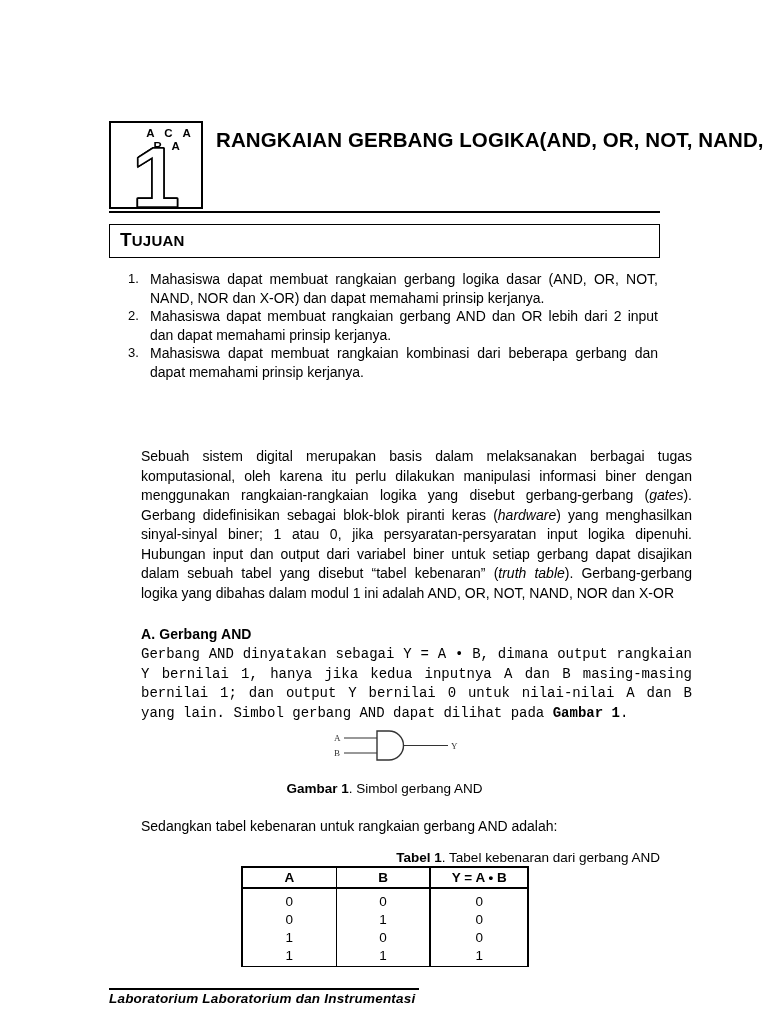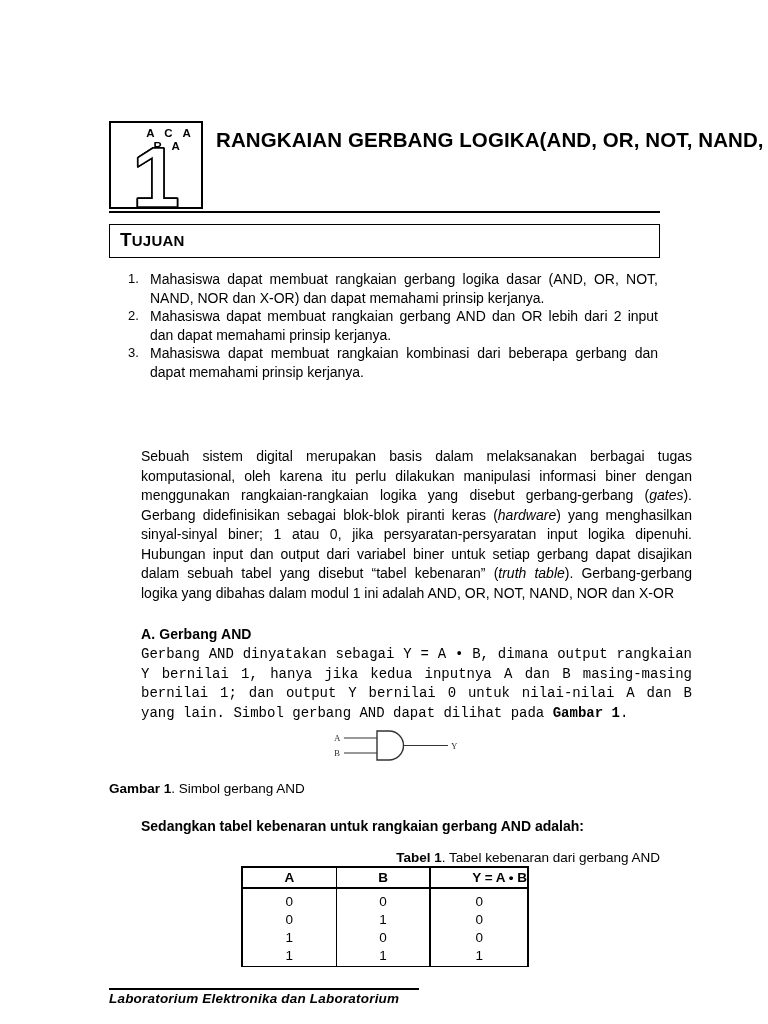--- a/index.html
+++ b/index.html
@@ -147,21 +147,21 @@
     left: 109px;
     width: 551px;
     font-size: 14px;
     line-height: 19.5px;
     text-align: justify;
     text-justify: inter-word;
     margin-left: 32px;
   }
   #para-teori { top: 447px; }
   #para-and   { top: 645px; font-family: Liberation Mono, monospace; }
-  #para-tabel { top: 817px; text-align: left; font-weight: bold; }
+  #para-tabel { top: 817px; text-align: left; }
 
   .subhead {
     position: absolute;
     left: 141px;
     top: 626px;
     font-size: 14px;
     font-weight: bold;
     letter-spacing: 0.1px;
   }
 
@@ -171,21 +171,21 @@
     left: 330px;
     top: 728px;
     width: 140px;
     height: 40px;
   }
   .fig-caption {
     position: absolute;
     left: 109px;
     top: 781px;
     width: 551px;
-    text-align: left;
+    text-align: center;
     font-size: 13.5px;
   }
   .fig-caption b { font-weight: bold; }
 
   
   .table-caption {
     position: absolute;
     left: 109px;
     top: 850px;
     width: 551px;
@@ -219,21 +219,21 @@
     border-top: none;
     border-bottom: none;
   }
   .ttable tbody tr:first-child td { padding-top: 3px; }
   .ttable tbody tr:last-child td  { border-bottom: 1px solid #000; padding-bottom: 2px; }
   .ttable th:first-child, .ttable td:first-child { border-left: 2.5px solid #000; }
   .ttable th:last-child,  .ttable td:last-child  { border-right: 2.5px solid #000; }
   .ttable th:nth-child(3), .ttable td:nth-child(3) { border-left: 2.5px solid #000; }
   .ttable th:first-child { border-top: 2.5px solid #000; }
   .ttable th:nth-child(2) { border-top: 2.5px solid #000; }
-  .ttable th:nth-child(3) { border-top: 2.5px solid #000; text-align: right; }
+  .ttable th:nth-child(3) { border-top: 2.5px solid #000; }
 
   
   .footer-rule {
     position: absolute;
     left: 109px;
     top: 988px;
     width: 310px;
     height: 0;
     border-top: 2.5px solid #000;
   }
@@ -339,16 +339,16 @@
       <tr>
         <td>1</td>
         <td>1</td>
         <td>1</td>
       </tr>
     </tbody>
   </table>
 
   <div class="footer-rule"></div>
   <div class="footer">
-    <div>Laboratorium Elektronika dan Laboratorium</div>
+    <div>Laboratorium Laboratorium dan Instrumentasi</div>
   </div>
 
 </div>
 
 </body></html>

